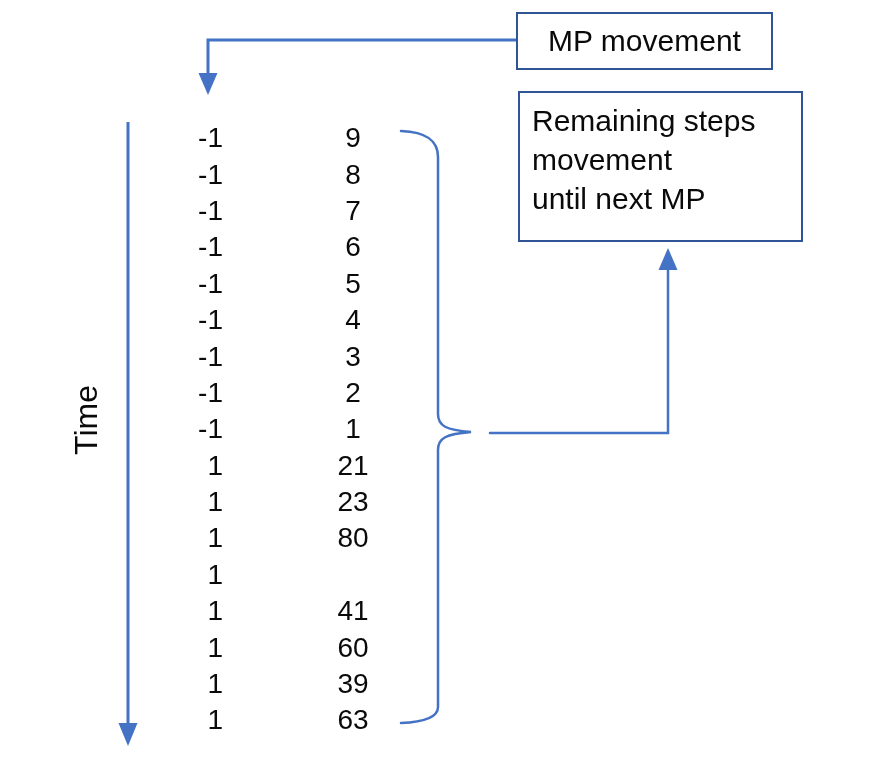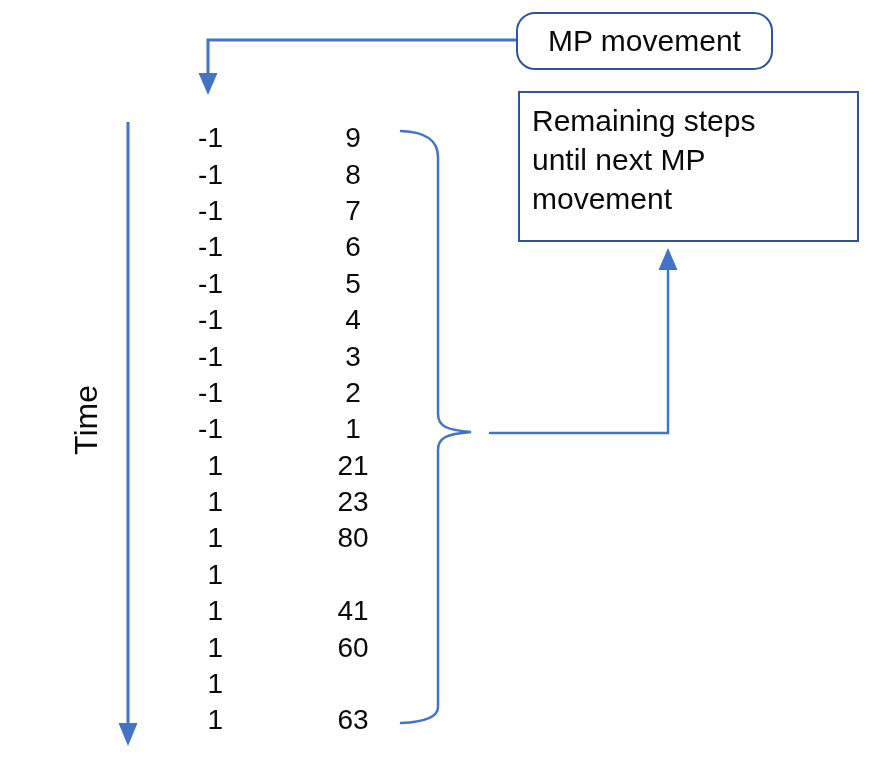--- a/index.html
+++ b/index.html
@@ -75,26 +75,25 @@
   }
   .mp-box {
     left: 516px;
     top: 12px;
     width: 257px;
     height: 58px;
     display: flex;
     align-items: center;
     justify-content: center;
     font-size: 30px;
-    border-radius: 19px;
   }
   .remaining-box {
     left: 518px;
     top: 91px;
-    width: 341px;
+    width: 285px;
     height: 151px;
     padding: 8px 6px 0 12px;
     font-size: 30px;
     line-height: 39px;
   }
 </style>
 </head>
 <body>
 
 <div class="canvas">
@@ -182,30 +181,31 @@
       <div class="row">
         <span class="c1">1</span>
         <span class="c2">41</span>
       </div>
       <div class="row">
         <span class="c1">1</span>
         <span class="c2">60</span>
       </div>
       <div class="row">
         <span class="c1">1</span>
+        <span class="c2">39</span>
       </div>
       <div class="row">
         <span class="c1">1</span>
         <span class="c2">63</span>
       </div>
     </div>
 
   <div class="box mp-box">
     <span>MP movement</span>
   </div>
 
   <div class="box remaining-box">
       <div>Remaining steps</div>
+      <div>movement</div>
       <div>until next MP</div>
-      <div>movement</div>
     </div>
 
 </div>
 
 </body></html>

